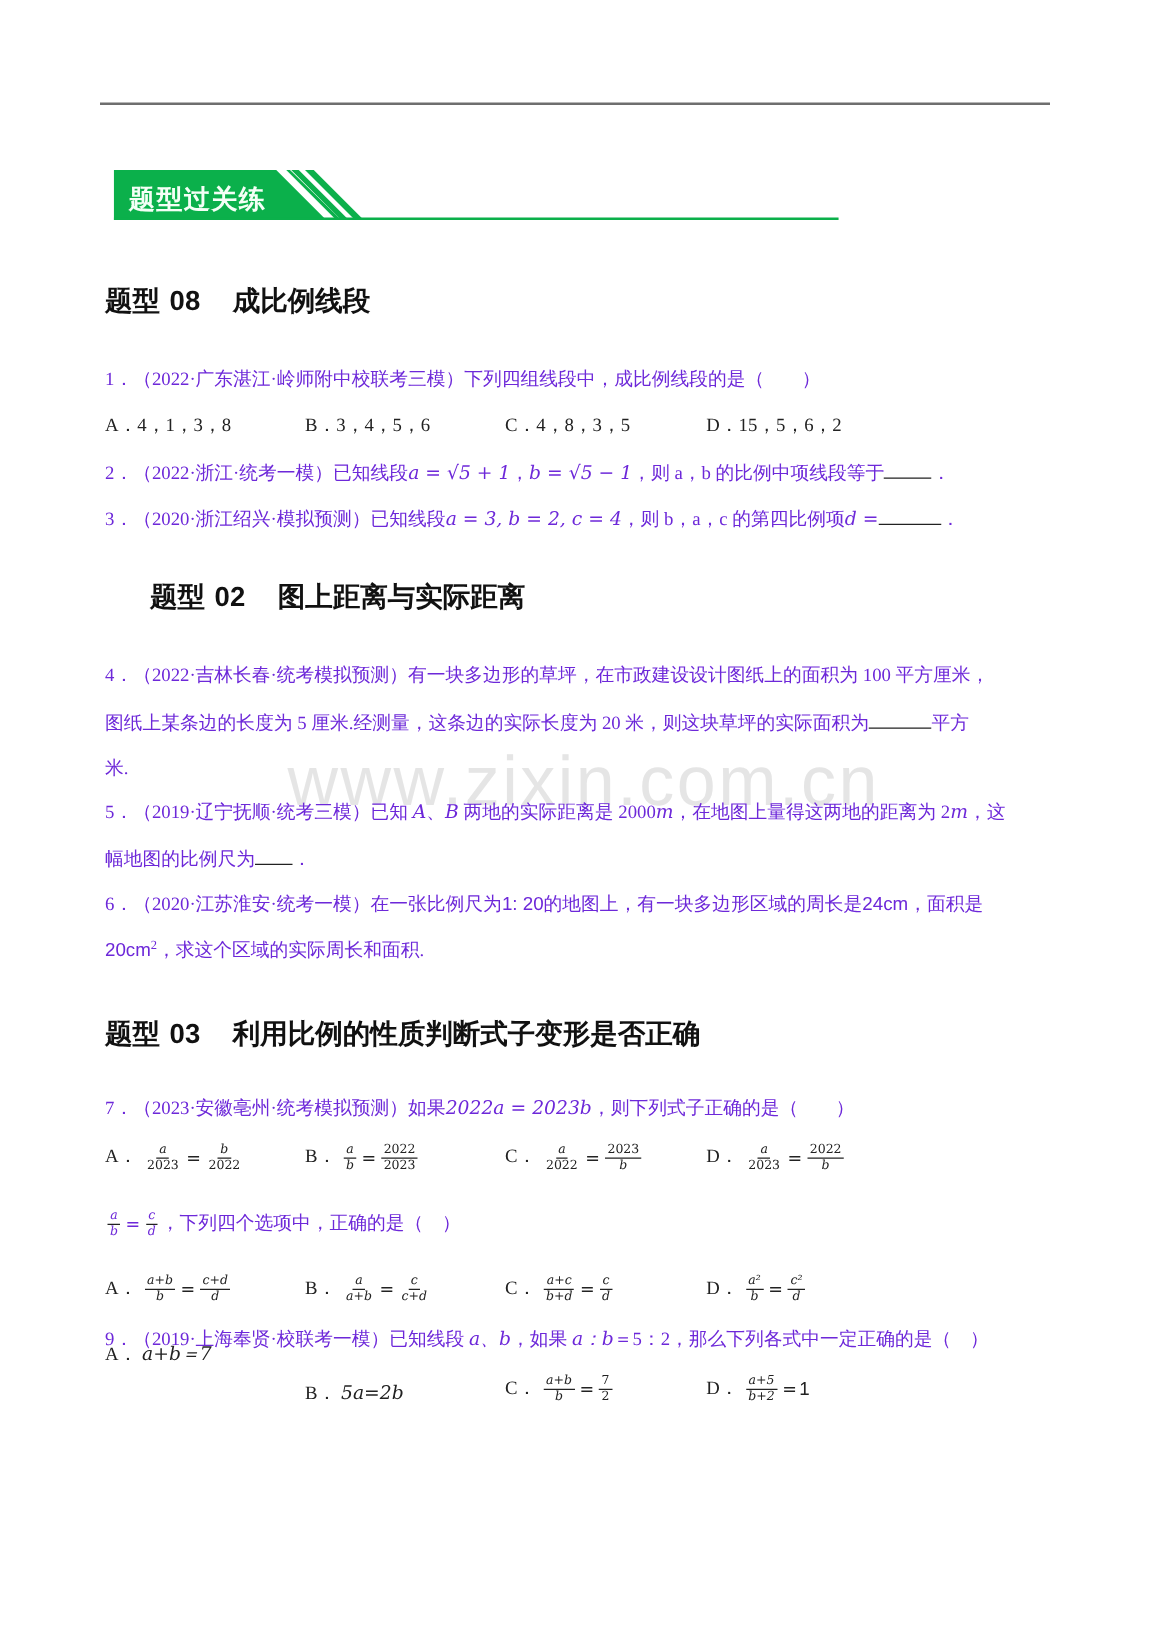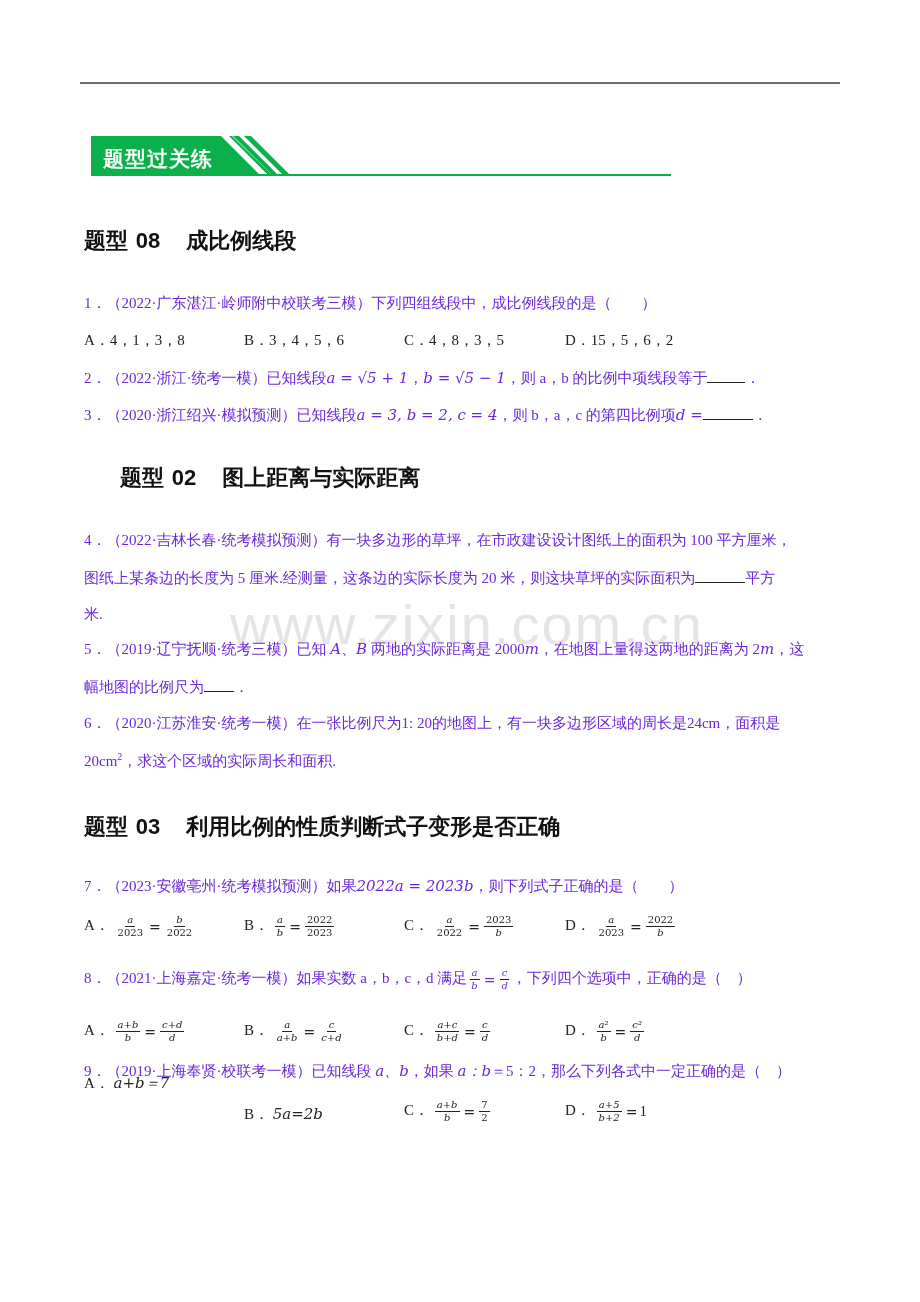--- a/index.html
+++ b/index.html
@@ -12,21 +12,21 @@
   .banner-label { position: absolute; left: 12px; top: 9px; font-family: "DejaVu Sans", sans-serif;
                   font-weight: bold; font-size: 21px; color: #f4fff6; letter-spacing: 1px; }
 
   .section-title { position: absolute; left: 84px; font-family: "DejaVu Sans", "Liberation Sans", sans-serif;
                    font-weight: bold; font-size: 22px; color: #111; white-space: nowrap; }
   .section-title .num { font-family: "Liberation Sans", sans-serif; font-weight: bold; }
   .section-title .gap { display: inline-block; width: 26px; }
 
   .line { position: absolute; left: 84px; font-size: 15px; white-space: nowrap; color: #6d28d9; }
   .m { font-family: "DejaVu Serif", serif; font-style: italic; }
-  .mr { font-family: Liberation Serif, serif; }
+  .mr { font-family: Liberation Sans, sans-serif; }
   .blank { display: inline-block; border-bottom: 1px solid #222; height: 14px; vertical-align: baseline; }
 
   .opt { position: absolute; font-size: 15px; white-space: nowrap; }
   .frac { display: inline-flex; flex-direction: column; align-items: center; vertical-align: middle;
           font-family: "DejaVu Serif", serif; font-size: 10px; line-height: 12px; margin: 0 2px; }
   .frac .n { border-bottom: 1px solid #222; padding: 0 2px; }
   .frac .d { padding: 0 2px; }
   .frac i { font-style: italic; }
   .eq { font-family: "DejaVu Serif", serif; font-size: 14px; margin: 0 2px; vertical-align: middle; }
 
@@ -140,21 +140,21 @@
   <span class="frac">
       <span class="n"><i>a</i></span>
       <span class="d">2023</span>
     </span><span class="eq">=</span><span class="frac">
       <span class="n">2022</span>
       <span class="d"><i>b</i></span>
     </span>
 </div>
 
 <div class="line" style="top:967px;">
-  <span>8．（2021·上海嘉定·统考一模）如果实数 a，b，c，d 满足</span><span class="frac">
+  <span class="frac">
       <span class="n"><i>a</i></span>
       <span class="d"><i>b</i></span>
     </span><span class="eq">=</span><span class="frac">
       <span class="n"><i>c</i></span>
       <span class="d"><i>d</i></span>
     </span><span>，下列四个选项中，正确的是（　）</span>
 </div>
 
 <div class="opt" style="left:84px; top:1019px;">
   <span>A．</span>

